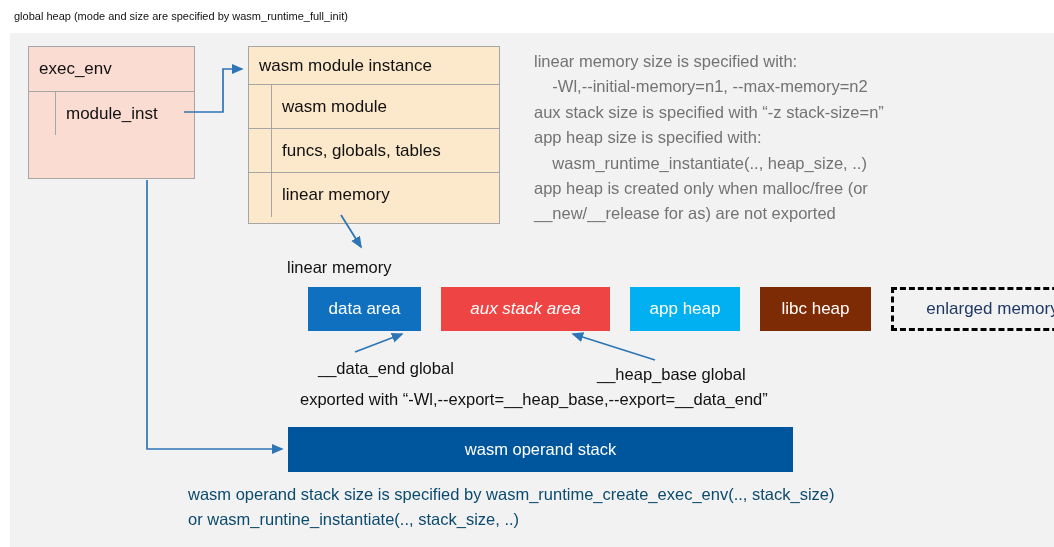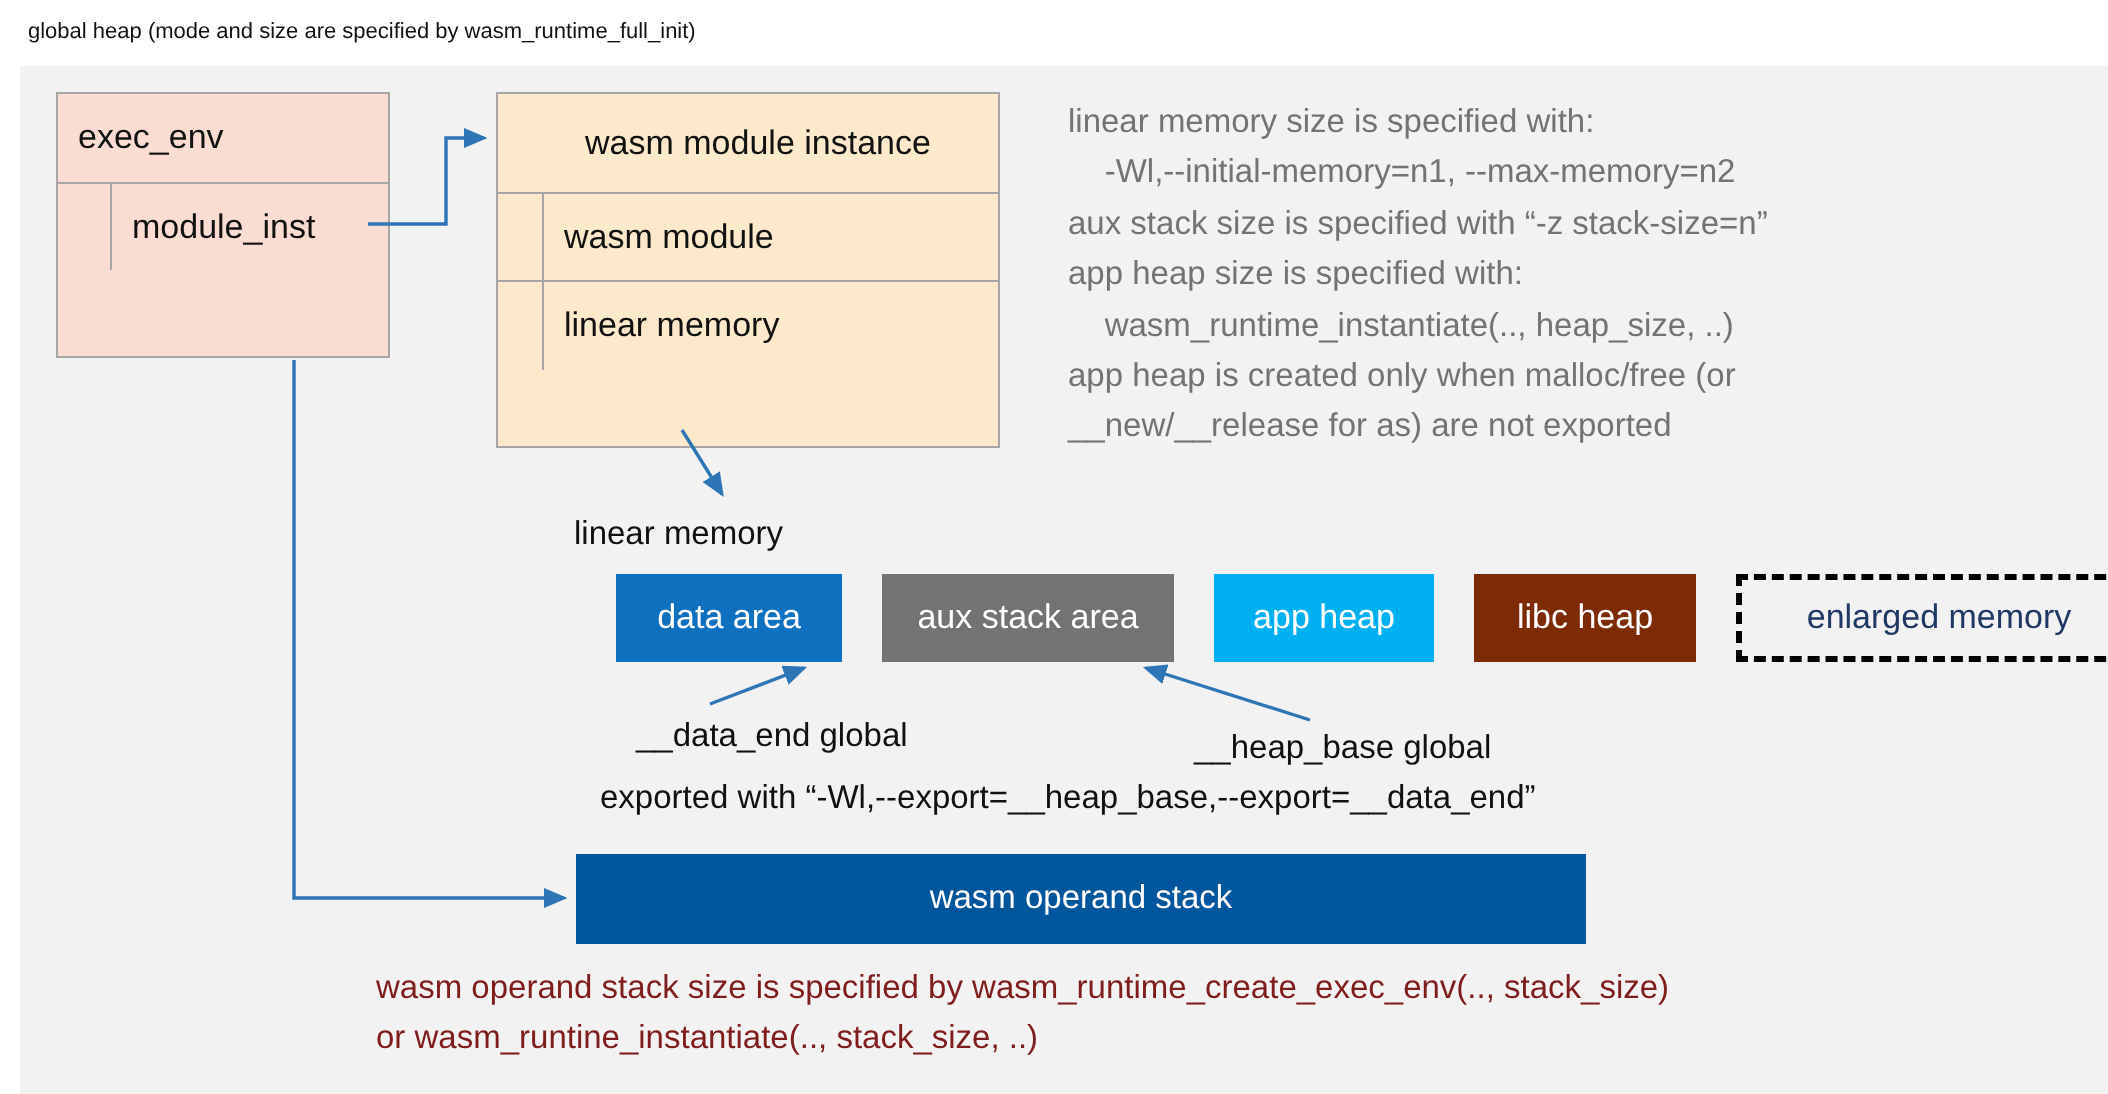--- a/index.html
+++ b/index.html
@@ -83,21 +83,21 @@
   #exec-env .indent   { width: 27px; }
 
   
   #wasm-mod-inst {
     left: 248px;
     top: 46px;
     width: 252px;
     height: 178px;
     background: #fce8cb;
   }
-  #wasm-mod-inst .row.head { height: 50px; justify-content: center; }
+  #wasm-mod-inst .row.head { height: 38px; }
   #wasm-mod-inst .row.sub  { height: 44px; }
   #wasm-mod-inst .indent   { width: 23px; }
 
   
   .notes {
     position: absolute;
     left: 534px;
     top: 49px;
     font-size: 16.5px;
     line-height: 25.4px;
@@ -166,21 +166,21 @@
     white-space: nowrap;
   }
 
   
   .bottom-note {
     position: absolute;
     left: 188px;
     top: 482px;
     font-size: 16.5px;
     line-height: 25.4px;
-    color: #7f1d1d;
+    color: #0c4a6e;
     white-space: pre;
   }
 
   
   #connectors {
     position: absolute;
     left: 0; top: 0;
     width: 1054px;
     height: 547px;
     pointer-events: none;
@@ -205,41 +205,45 @@
     </div>
   </div>
 
   <div class="struct" id="wasm-mod-inst" style="background: rgb(252, 232, 203);">
     <div class="row head">
       <span class="label">wasm module instance</span>
     </div>
     <div class="row sub">
       <span class="indent"></span>
       <span class="label">wasm module</span>
+    </div>
+    <div class="row sub">
+      <span class="indent"></span>
+      <span class="label">funcs, globals, tables</span>
     </div>
     <div class="row sub">
       <span class="indent"></span>
       <span class="label">linear memory</span>
     </div>
   </div>
 
   <div class="notes">linear memory size is specified with:
     -Wl,--initial-memory=n1, --max-memory=n2
 aux stack size is specified with “-z stack-size=n”
 app heap size is specified with:
     wasm_runtime_instantiate(.., heap_size, ..)
 app heap is created only when malloc/free (or
 __new/__release for as) are not exported</div>
 
   <div class="linmem-caption">linear memory</div>
   <div class="membar" id="membar">
       <div class="seg" style="width: 113px; background: rgb(15, 112, 192); color: rgb(255, 255, 255);">
         <span>data area</span>
       </div>
-      <div class="seg" style="width: 146px; background: #737373; color: rgb(255, 255, 255);">
+      <div class="seg" style="width: 169px; background: #ef4444; color: rgb(255, 255, 255); font-style: italic;">
         <span>aux stack area</span>
       </div>
       <div class="seg" style="width: 110px; background: rgb(0, 176, 240); color: rgb(255, 255, 255); justify-content: center;">
         <span>app heap</span>
       </div>
       <div class="seg" style="width: 111px; background: rgb(125, 43, 5); color: rgb(255, 255, 255);">
         <span>libc heap</span>
       </div>
       <div class="seg enlarged" style="width: 203px; color: rgb(31, 56, 100);">
         <span>enlarged memory</span>

